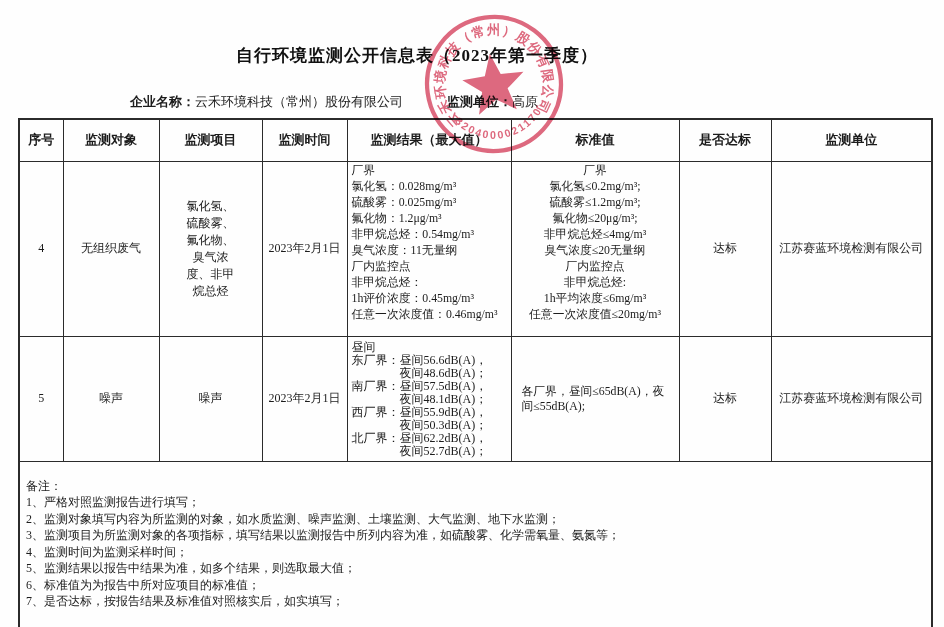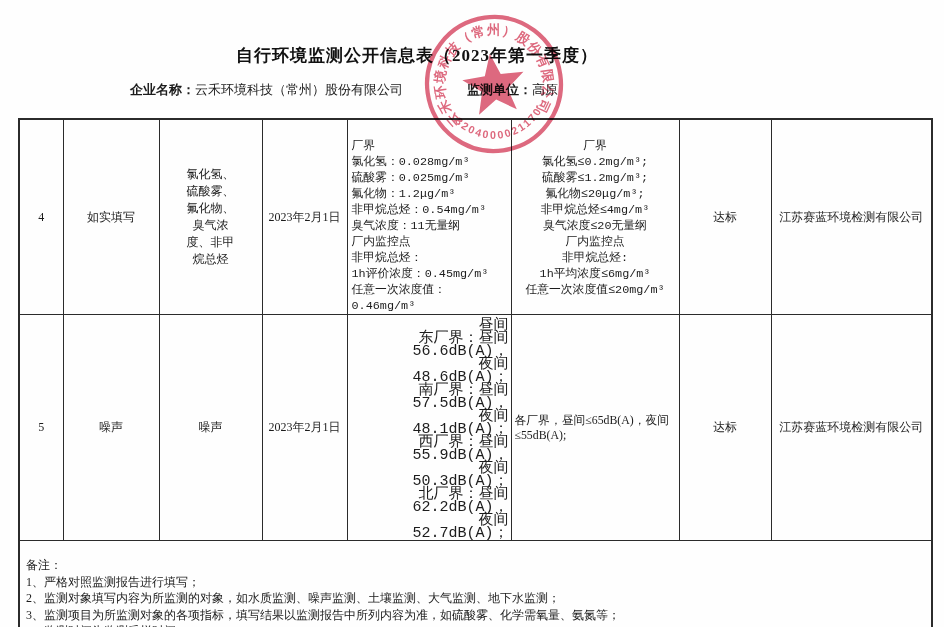--- a/index.html
+++ b/index.html
@@ -10,38 +10,38 @@
     font-family:"Liberation Serif", serif;
     color:#1c1c1c;
     overflow:hidden;
   }
   .title {
     position:absolute; top:44px; left:8px; width:818px;
     text-align:center; font-size:17px; font-weight:bold; letter-spacing:1px;
     color:#111;
   }
   .company-line {
-    position:absolute; top:81px; left:130px; width:790px;
-    display:flex; gap:64px; font-size:13px; white-space:nowrap;
+    position:absolute; top:93px; left:130px; width:790px;
+    display:flex; gap:44px; font-size:13px; white-space:nowrap;
   }
   .company-line .grp { display:flex; }
   .company-line .lbl { font-weight:bold; }
   .tbl-wrap { position:absolute; left:18px; top:118px; width:913px; }
   table { width:913px; border-collapse:collapse; table-layout:fixed; }
   th, td { border:1px solid #2b2b2b; font-size:12px; vertical-align:middle; overflow:hidden; }
   table { border:2px solid #2b2b2b; }
   th { height:42px; font-size:13px; font-weight:bold; text-align:center; }
   td { text-align:center; }
   tr.row-4 td { height:175px; }
   tr.row-5 td { height:125px; }
-  .multiline { white-space:pre-line; text-align:left; vertical-align:top; padding:18px 2px 0 4px;font-family:Liberation Mono, monospace; }
+  .multiline { white-space:pre-line; text-align:left; vertical-align:top; padding:0 2px 0 4px; }
   tr.row-4 .multiline { line-height:16px; font-size:11.8px; }
   tr.row-4 .multiline.centered { text-align:center; padding-left:0; padding-right:0; }
-  tr.row-5 .multiline { line-height:13px; font-size:15px; padding-top:4px;text-align:right; }
-  tr.row-5 td.std-cell { text-align:left; font-size:11.8px; line-height:15px; padding:0 3px; vertical-align:middle; white-space:normal; }
+  tr.row-5 .multiline { line-height:13px; font-size:12px; padding-top:4px; }
+  tr.row-5 td.std-cell { text-align:left; font-size:11.8px; line-height:15px; padding:0 10px; vertical-align:middle; white-space:normal; }
   td.notes-cell {
     text-align:left; vertical-align:top; padding:16px 6px;
     font-size:12px; line-height:16.5px; white-space:pre-line; height:172px;
   }
   .seal {
     position:absolute; left:423px; top:13px; width:142px; height:142px;
     mix-blend-mode:multiply; opacity:.85;
     transform:rotate(-8deg);
   }
 </style>
@@ -67,23 +67,33 @@
       <col style="width:44px">
         <col style="width:96px">
         <col style="width:103px">
         <col style="width:85px">
       <col style="width:164px">
         <col style="width:168px">
         <col style="width:92px">
         <col style="width:161px">
     </colgroup>
     <tbody>
+        <tr>
+      <th>序号</th>
+      <th>监测对象</th>
+      <th>监测项目</th>
+      <th>监测时间</th>
+      <th>监测结果（最大值）</th>
+      <th>标准值</th>
+      <th>是否达标</th>
+      <th>监测单位</th>
+    </tr>
     <tr class="row-4">
       <td>4</td>
-      <td>如实填写</td>
+      <td>无组织废气</td>
       <td style="padding:0 24px">氯化氢、硫酸雾、氟化物、臭气浓度、非甲烷总烃</td>
       <td>2023年2月1日</td>
       <td class="multiline">厂界
 氯化氢：0.028mg/m³
 硫酸雾：0.025mg/m³
 氟化物：1.2μg/m³
 非甲烷总烃：0.54mg/m³
 臭气浓度：11无量纲
 厂内监控点
 非甲烷总烃：

